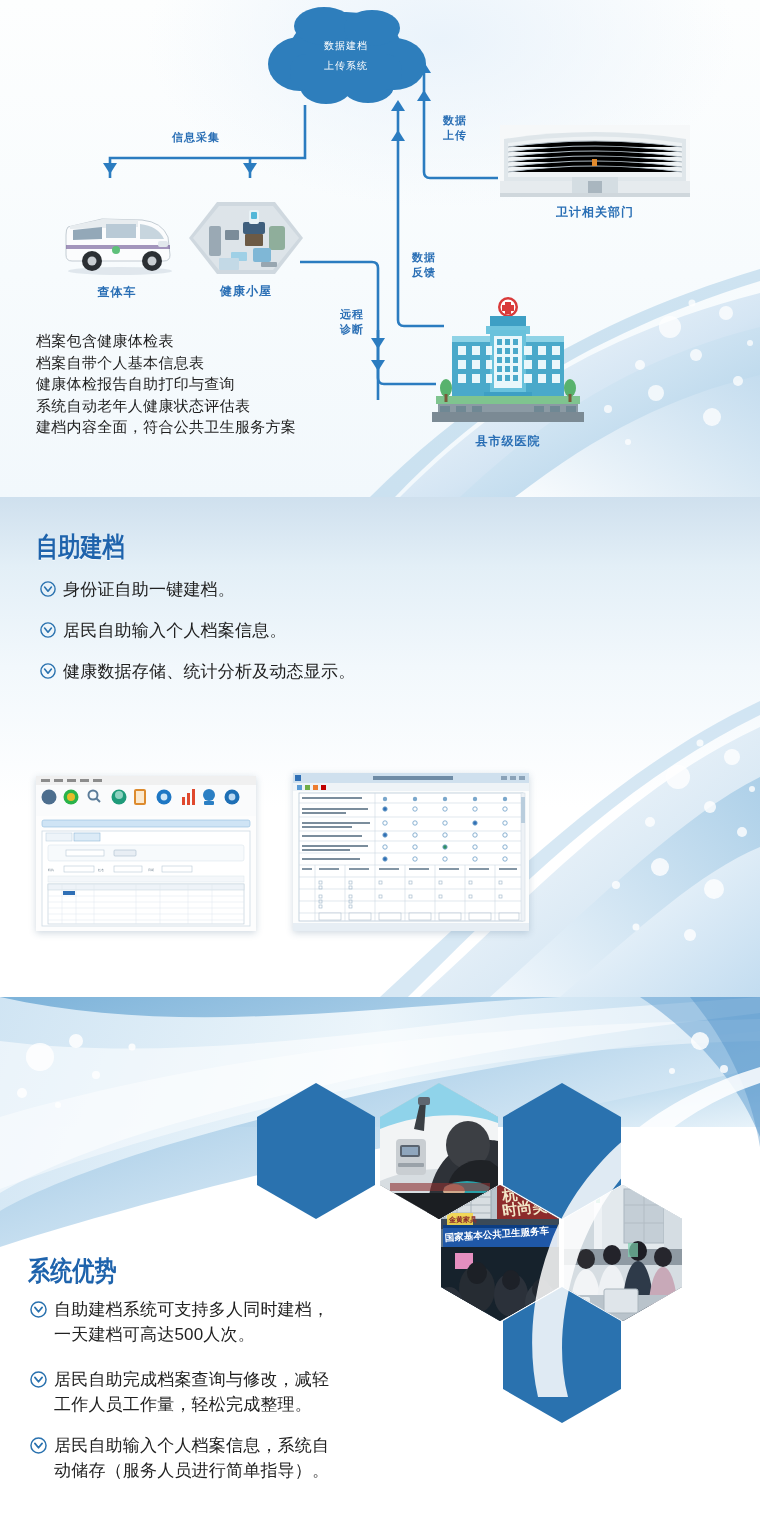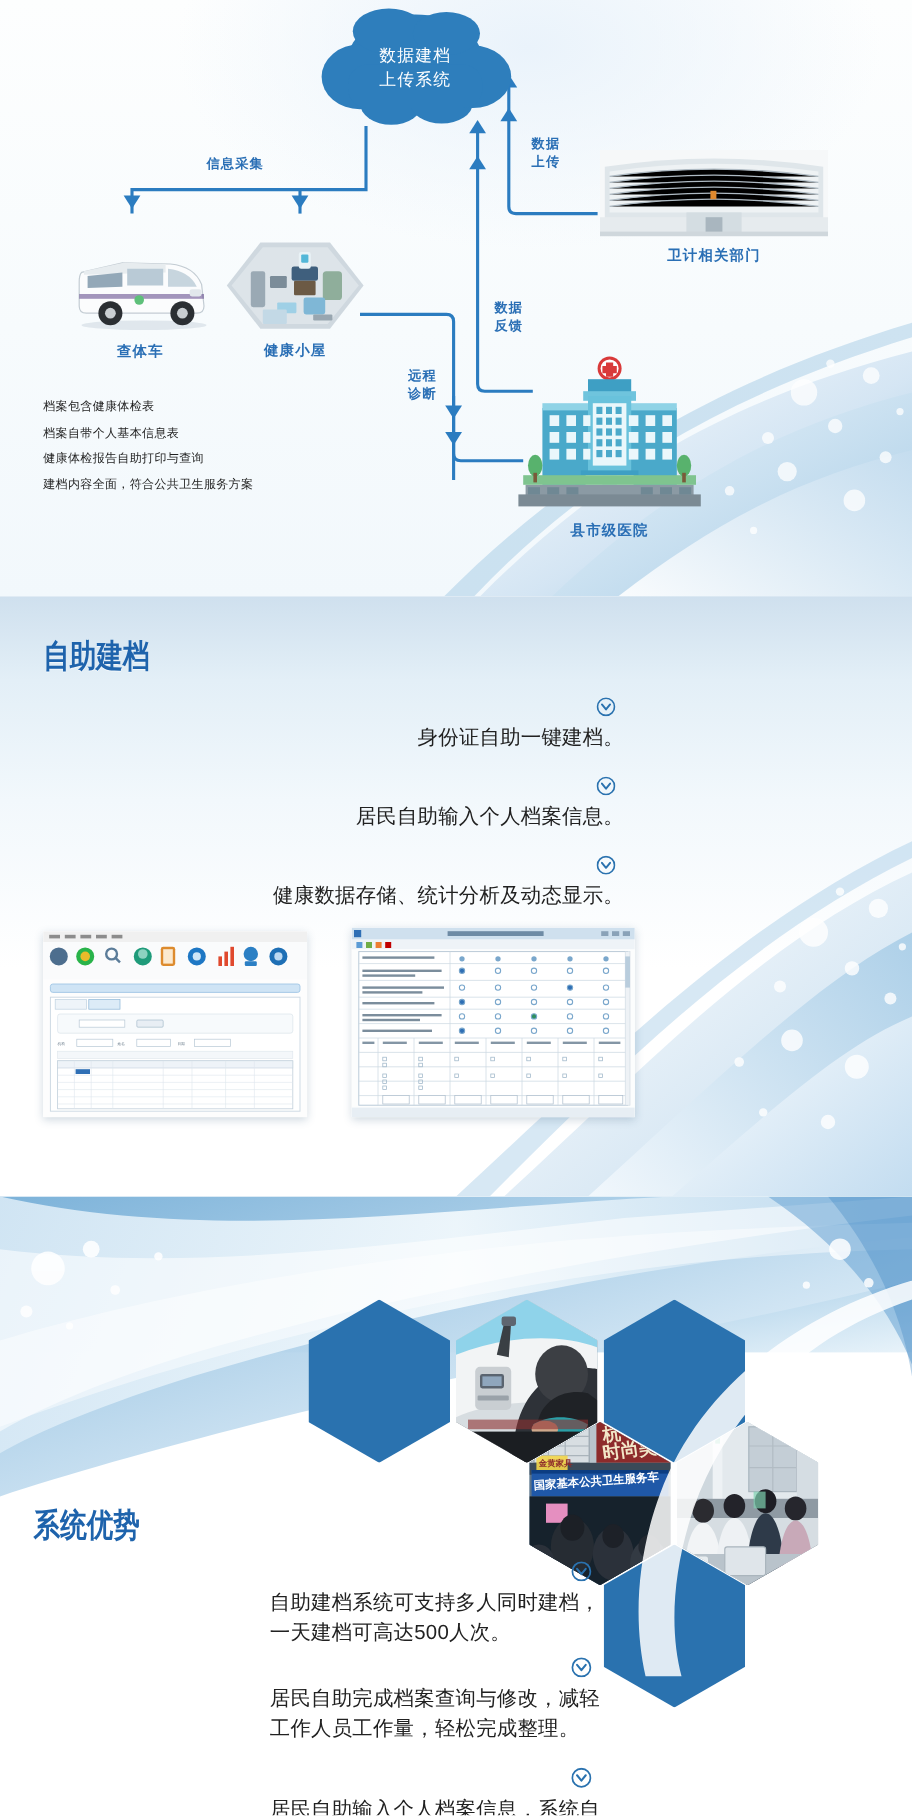--- a/index.html
+++ b/index.html
@@ -23,21 +23,21 @@
   }
   .sec1 .swoosh { position:absolute; right:0; bottom:0; width:420px; height:300px; overflow:hidden; }
 
   
   .cloud {
     position:absolute; left:262px; top:6px; width:168px; height:108px;
   }
   .cloud svg { display:block; }
   .cloud-label {
     position:absolute; left:0; top:30px; width:168px;
-    text-align:center; color:#fff; font-size:14px; line-height:20px;
+    text-align:center; color:#fff; font-size:10px; line-height:20px;
     font-weight:400; letter-spacing:1px;
   }
 
   
   .flow { position:absolute; left:0; top:0; width:760px; height:497px; pointer-events:none; }
 
   .flabel {
     position:absolute; color:#2a6fb5; font-size:11px; font-weight:bold;
     line-height:15px; letter-spacing:1px; white-space:nowrap;
   }
@@ -45,42 +45,41 @@
 
   
   .node { position:absolute; }
   .node .caption {
     text-align:center; color:#2a6fb5; font-size:12px; font-weight:bold;
     letter-spacing:1px; margin-top:3px;
   }
 
   .bullets1 { position:absolute; left:36px; top:330px; }
   .bullets1 div {
-    font-size:10px; color:#1f1f1f; line-height:21.5px; white-space:nowrap;
+    font-size:15px; color:#1f1f1f; line-height:21.5px; white-space:nowrap;
     letter-spacing:.3px;
-    font-family:Liberation Mono, monospace;
   }
 
   
   .sec2 {
     position:relative; width:760px; height:500px;
     background: linear-gradient(180deg,#cfe0ee 0%,#e3eff7 14%,#f2f8fc 34%,#ffffff 62%,#ffffff 100%);
     overflow:hidden;
   }
   .sec2-head {
     position:absolute; left:36px; top:532px;
   }
   .head-cn {
     font-size:27px; font-weight:bold; color:#1e63ac;
     letter-spacing:0px;
     transform: scaleX(.82); transform-origin:left center;
     text-shadow: 0 1px 0 rgba(255,255,255,.6);
   }
   .blist { position:absolute; }
-  .bitem { display:flex; align-items:flex-end; margin-bottom:16px;flex-direction:column; }
+  .bitem { display:flex; align-items:flex-start; margin-bottom:16px; }
   .bico { flex:0 0 auto; margin-right:7px; margin-top:4px; }
   .btxt { font-size:17px; color:#212121; line-height:25px; letter-spacing:.2px; }
 
   .shot { position:absolute; background:#fff; box-shadow:0 2px 7px rgba(40,80,120,.22); }
 
   
   .sec3 { position:relative; width:760px; height:516px; background:#ffffff; overflow:hidden; }
   .hexwrap { position:absolute; left:0; top:0; width:760px; height:516px; }
   .hex {
     position:absolute; width:118px; height:136px;
@@ -333,20 +332,21 @@
             <rect x="140.5" y="98" width="3" height="8" fill="#7a5a3a"></rect>
           </g>
       </svg>
       <div class="caption">县市级医院</div>
     </div>
 
     <div class="bullets1">
       <div>档案包含健康体检表</div>
       <div>档案自带个人基本信息表</div>
       <div>健康体检报告自助打印与查询</div>
+      <div>系统自动老年人健康状态评估表</div>
       <div>建档内容全面，符合公共卫生服务方案</div>
     </div>
   </div>
 
   <div class="sec2">
 
     <svg style="position:absolute;right:0;top:120px;width:400px;height:380px;" viewBox="0 0 400 380">
       <defs>
         <linearGradient id="s2a" x1="0" y1="0" x2="1" y2="1">
             <stop offset="0%" stop-color="#ffffff"></stop>
@@ -783,21 +783,21 @@
     <svg style="position:absolute;right:0;top:70px;width:240px;height:330px;pointer-events:none;" viewBox="0 0 240 330">
       <path d="M240,0 C160,30 90,90 60,170 C40,224 40,280 52,330 L0,330 C0,330 -10,220 40,130 C80,56 160,10 240,-10 Z" fill="#ffffff" opacity=".0"></path>
       <path d="M240,16 C150,46 86,110 58,190 C40,244 38,292 48,330 L18,330 C8,286 10,232 30,178 C62,92 140,30 240,0 Z" fill="#ffffff" opacity=".85"></path>
     </svg>
 
     <div class="sec2-head" style="position:absolute;left:28px;top:256px;">
       <div class="head-cn">系统优势</div>
     </div>
 
     <div class="blist" style="left:30px; top:300px; width:470px;">
-      <div class="bitem" style="margin-bottom:4px;">
+      <div class="bitem" style="margin-bottom:20px;">
         <span class="bico">
           <svg width="17" height="17" viewBox="0 0 16 16">
               <circle cx="8" cy="8" r="7.1" fill="none" stroke="#2a72af" stroke-width="1.4"></circle>
               <path d="M4.6,6 L8,10.2 L11.4,6" fill="none" stroke="#2a72af" stroke-width="1.6" stroke-linecap="round" stroke-linejoin="round"></path>
             </svg>
         </span>
         <span class="btxt" style="white-space:pre-line;">自助建档系统可支持多人同时建档，
 一天建档可高达500人次。</span>
       </div>
       <div class="bitem">

